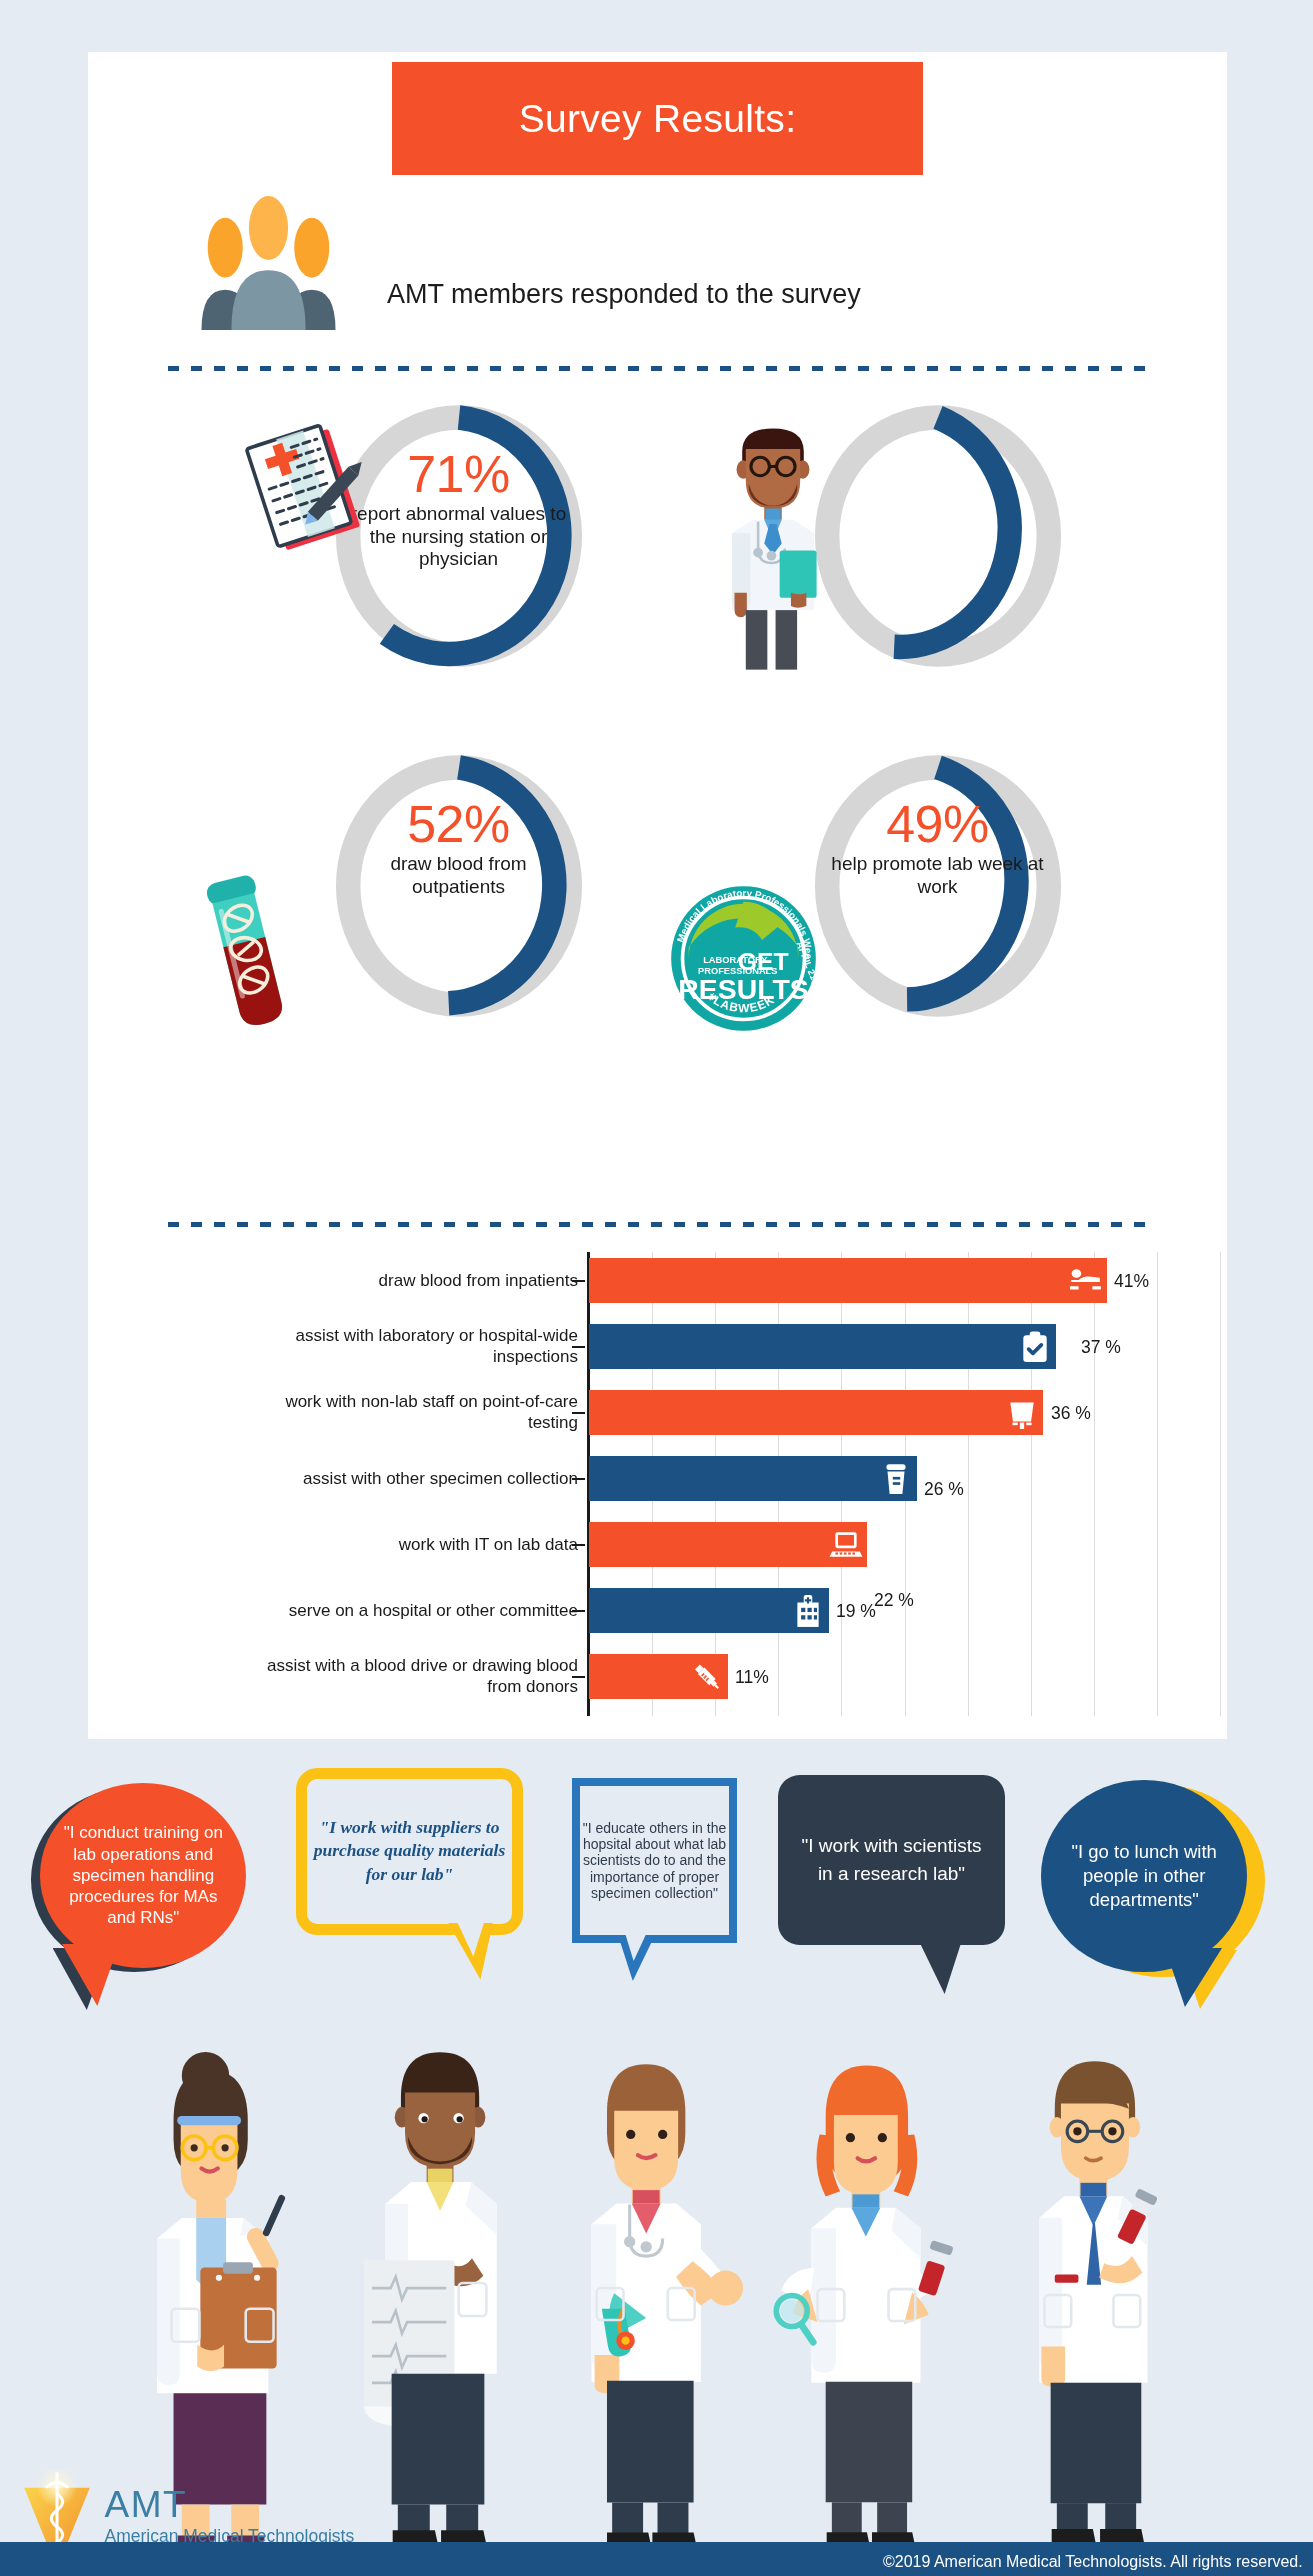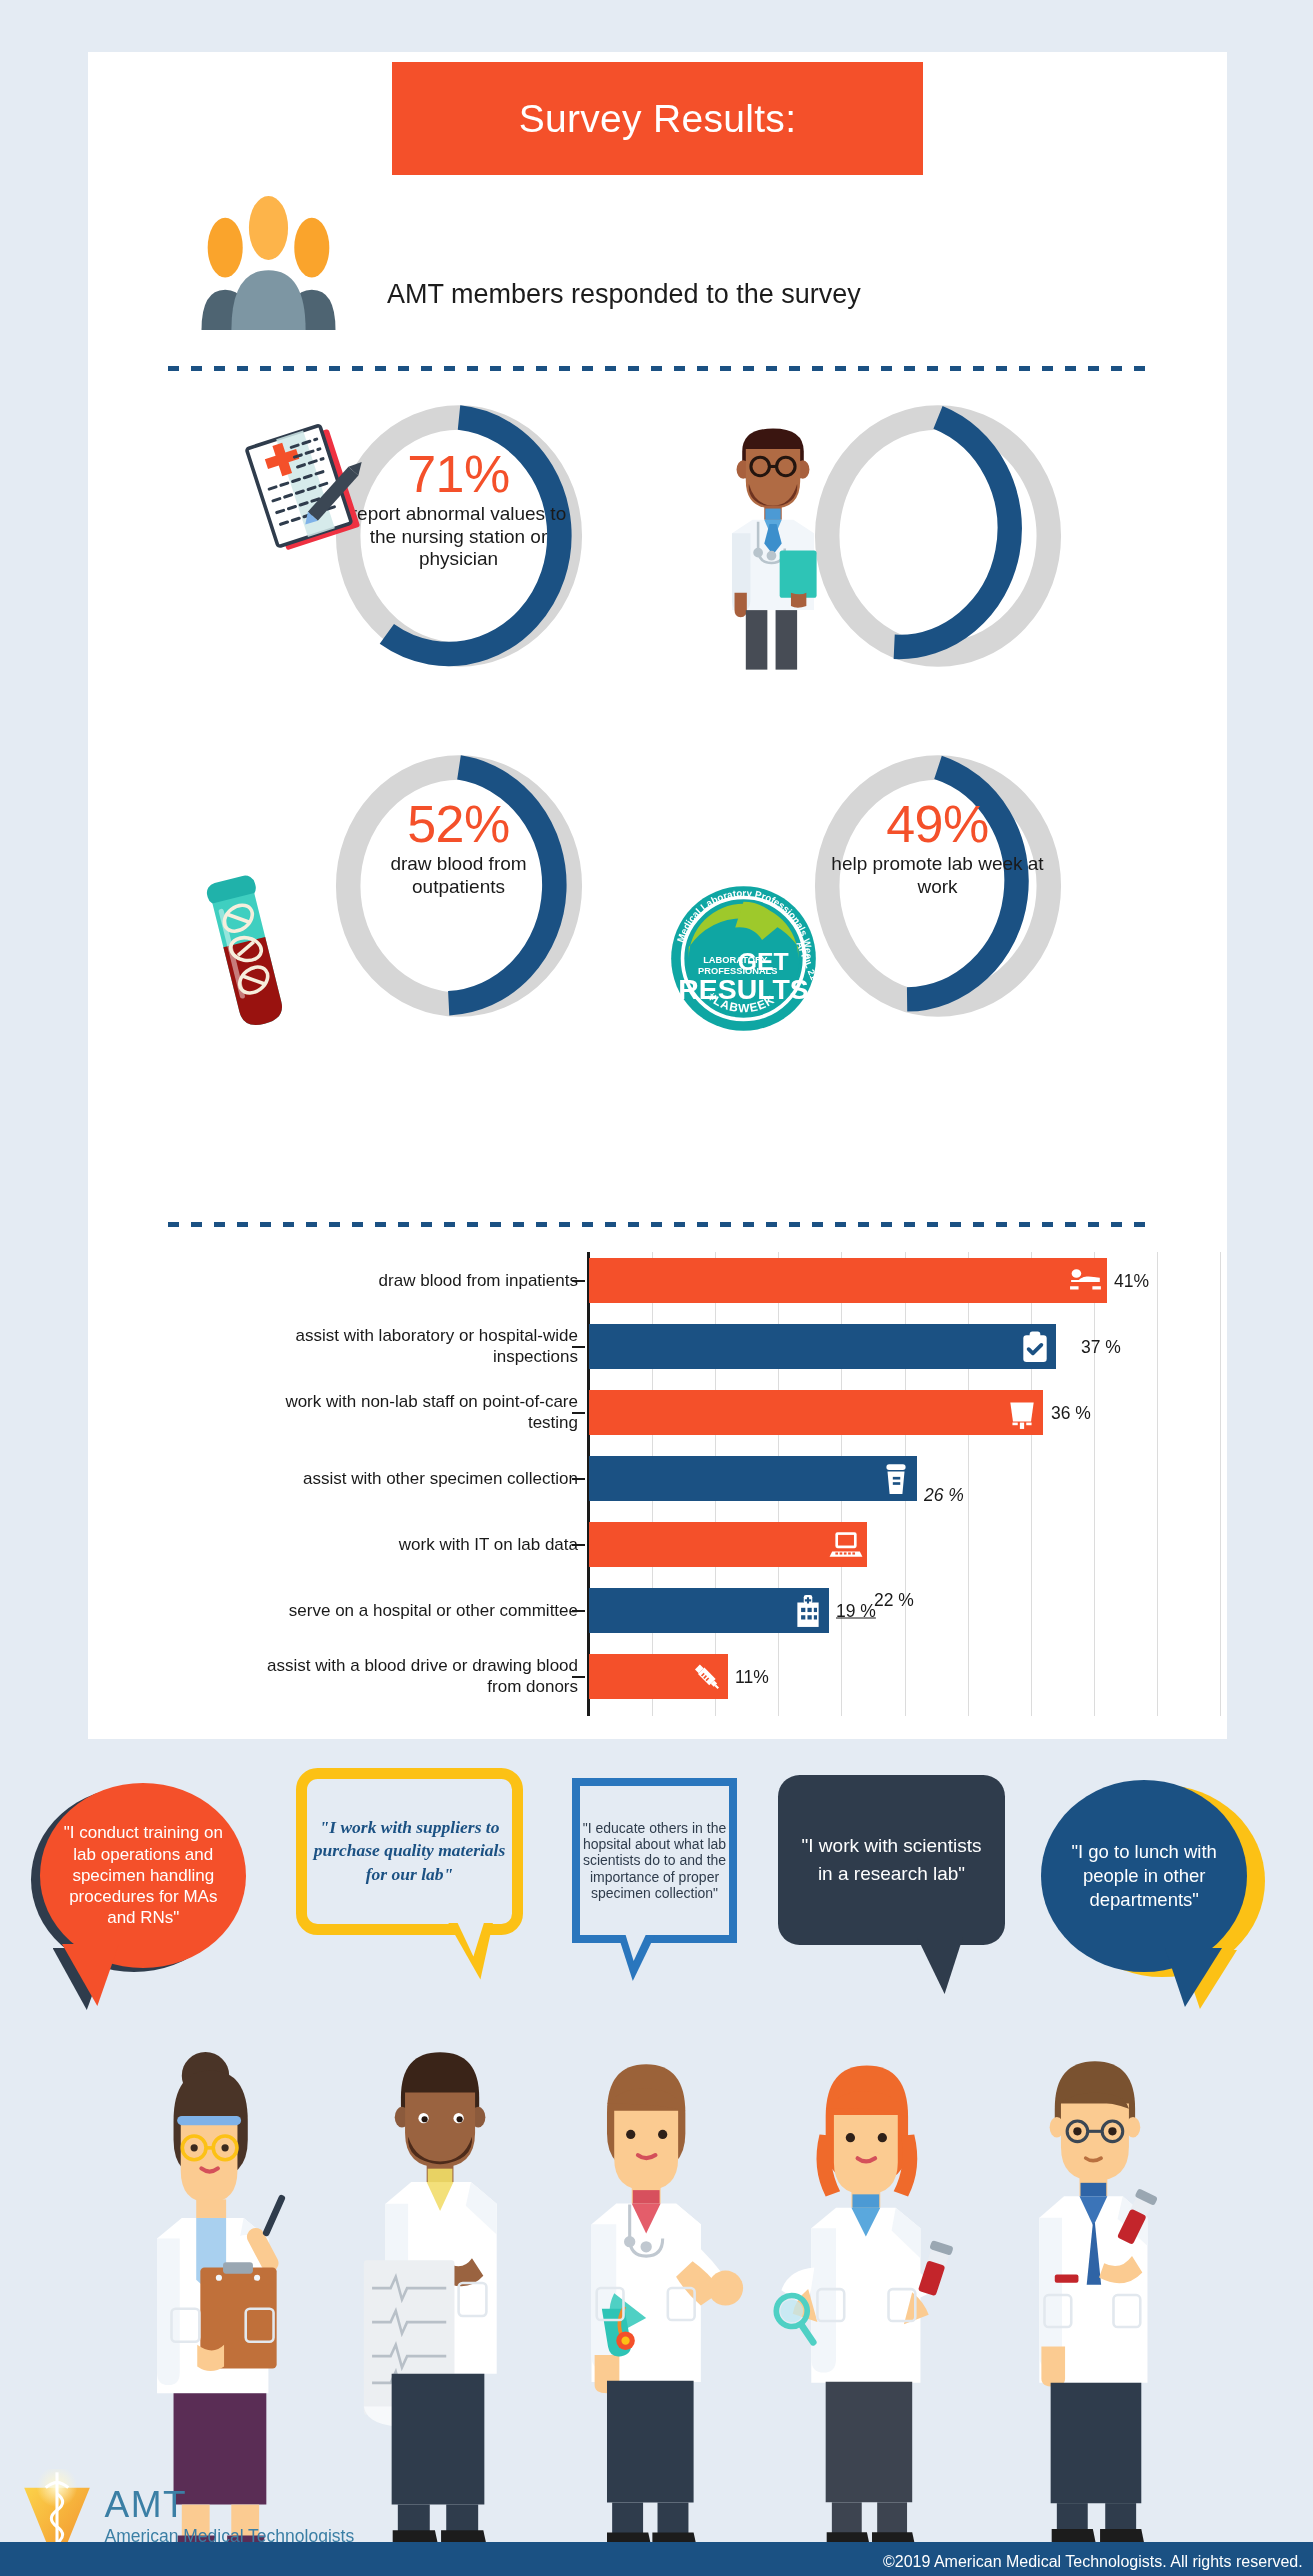--- a/index.html
+++ b/index.html
@@ -464,21 +464,21 @@
             <div class="bar-label" style="top: 12.5px;">assist with other specimen collection</div>
             <div class="tick" style="top: 21.6px;"></div>
             <div class="bar blue" style="width: 328px; top: 0px;">
               <svg viewBox="0 0 64 64" class="bar-icon">
                 <rect x="14" y="4" width="36" height="11" rx="5" fill="#fff"></rect>
                 <path d="M16 18h32l-4 42H20Z" fill="#fff"></path>
                 <rect x="26" y="28" width="14" height="5" fill="#1b5183"></rect>
                 <rect x="26" y="38" width="14" height="5" fill="#1b5183"></rect>
               </svg>
             </div>
-            <div class="bar-val" style="left: 692px; top: 39px; font-style: italic;">26 %</div>
+            <div class="bar-val" style="left: 692px; top: 33px;">26 %</div>
           </div>
           <div class="bar-row" style="top: 270px;">
             <div class="bar-label" style="top: 12.5px;">work with IT on lab data</div>
             <div class="tick" style="top: 21.6px;"></div>
             <div class="bar orange" style="width: 278px; top: 0px;">
               <svg viewBox="0 0 64 64" class="bar-icon">
                 <rect x="12" y="8" width="40" height="30" rx="4" fill="#fff"></rect>
                 <rect x="17" y="13" width="30" height="20" fill="#f4502a"></rect>
                 <path d="M6 44h52l5 10H1Z" fill="#fff"></path>
                 <g fill="#f4502a">
@@ -503,21 +503,21 @@
                 <g fill="#1b5183">
                   <rect x="19" y="26" width="8" height="8"></rect>
                   <rect x="31" y="26" width="8" height="8"></rect>
                   <rect x="43" y="26" width="6" height="8"></rect>
                   <rect x="19" y="40" width="8" height="8"></rect>
                   <rect x="31" y="40" width="8" height="8"></rect>
                   <rect x="43" y="40" width="6" height="8"></rect>
                 </g>
               </svg>
             </div>
-            <div class="bar-val" style="left: 604px; top: 23px; text-decoration: underline;">19 %</div>
+            <div class="bar-val" style="left: 604px; top: 23px;">19 %</div>
           </div>
           <div class="bar-row" style="top: 402px;">
             <div class="bar-label" style="top: 2.3px;">assist with a blood drive or drawing blood from donors</div>
             <div class="tick" style="top: 21.6px;"></div>
             <div class="bar orange" style="width: 139px; top: 0px;">
               <svg viewBox="0 0 64 64" class="bar-icon">
                 <g transform="rotate(-45 32 32)">
                   <rect x="26" y="6" width="13" height="10" fill="#fff"></rect>
                   <rect x="24" y="16" width="17" height="30" fill="#fff"></rect>
                   <rect x="28" y="46" width="9" height="8" fill="#fff"></rect>

